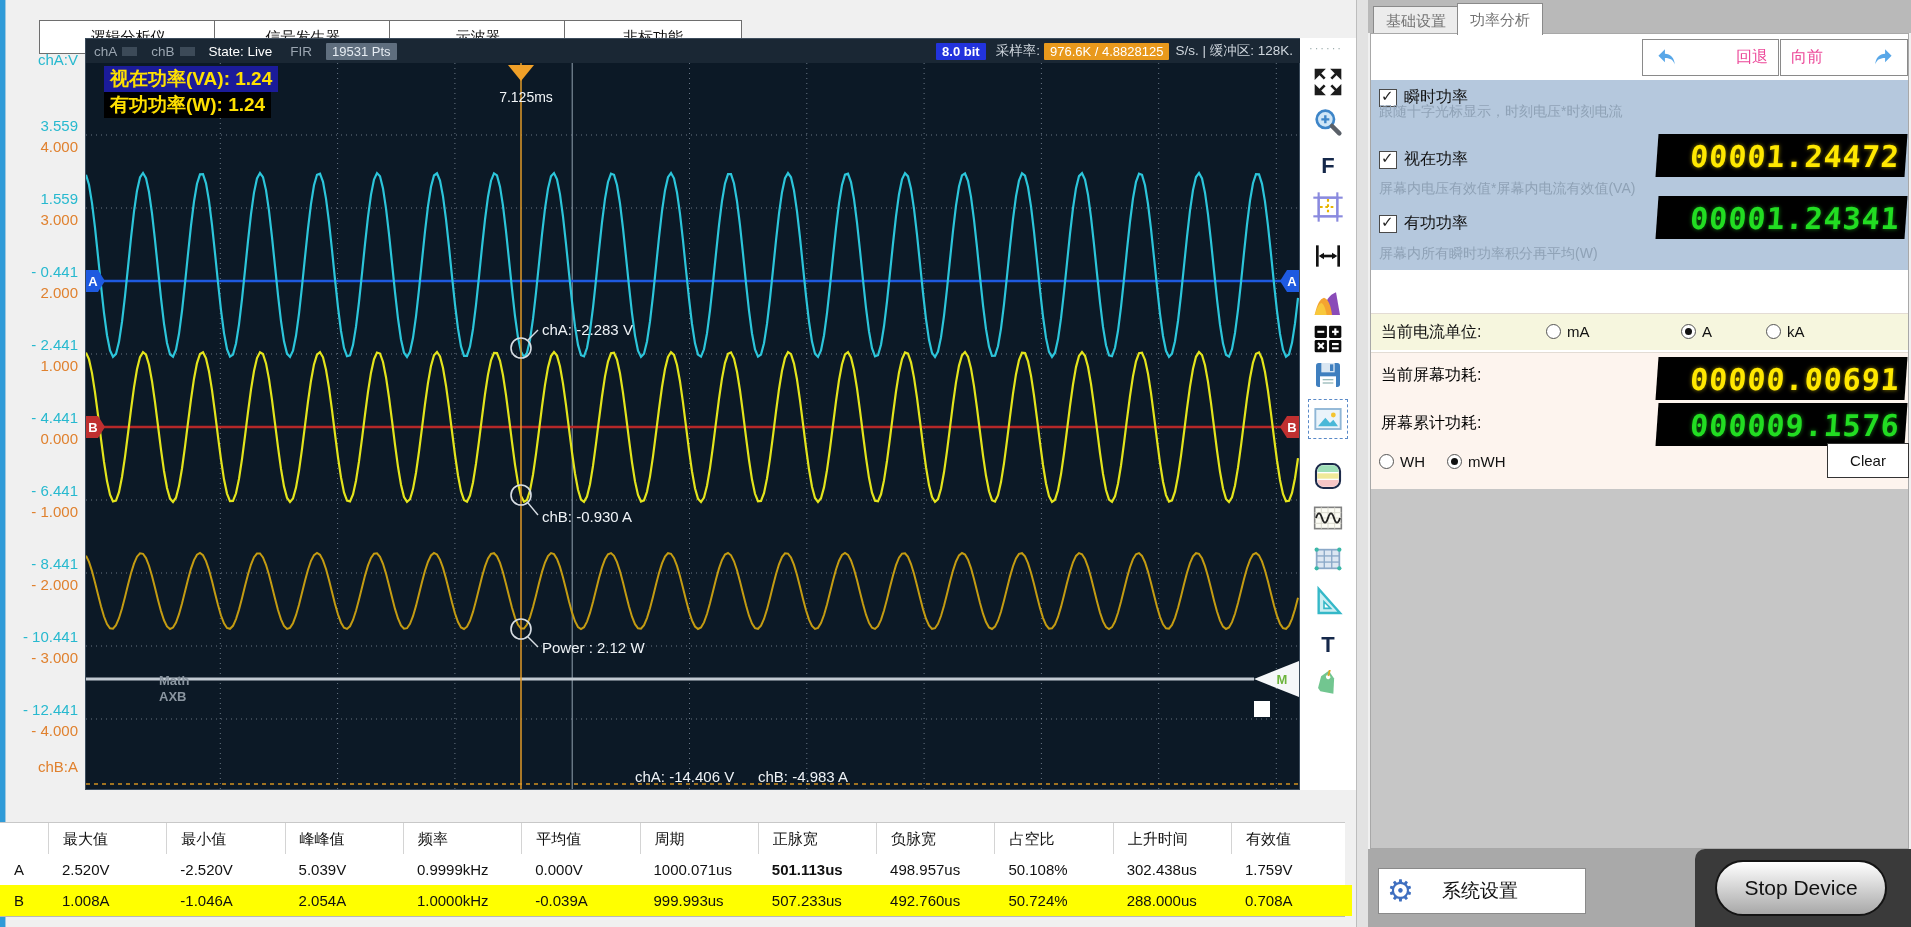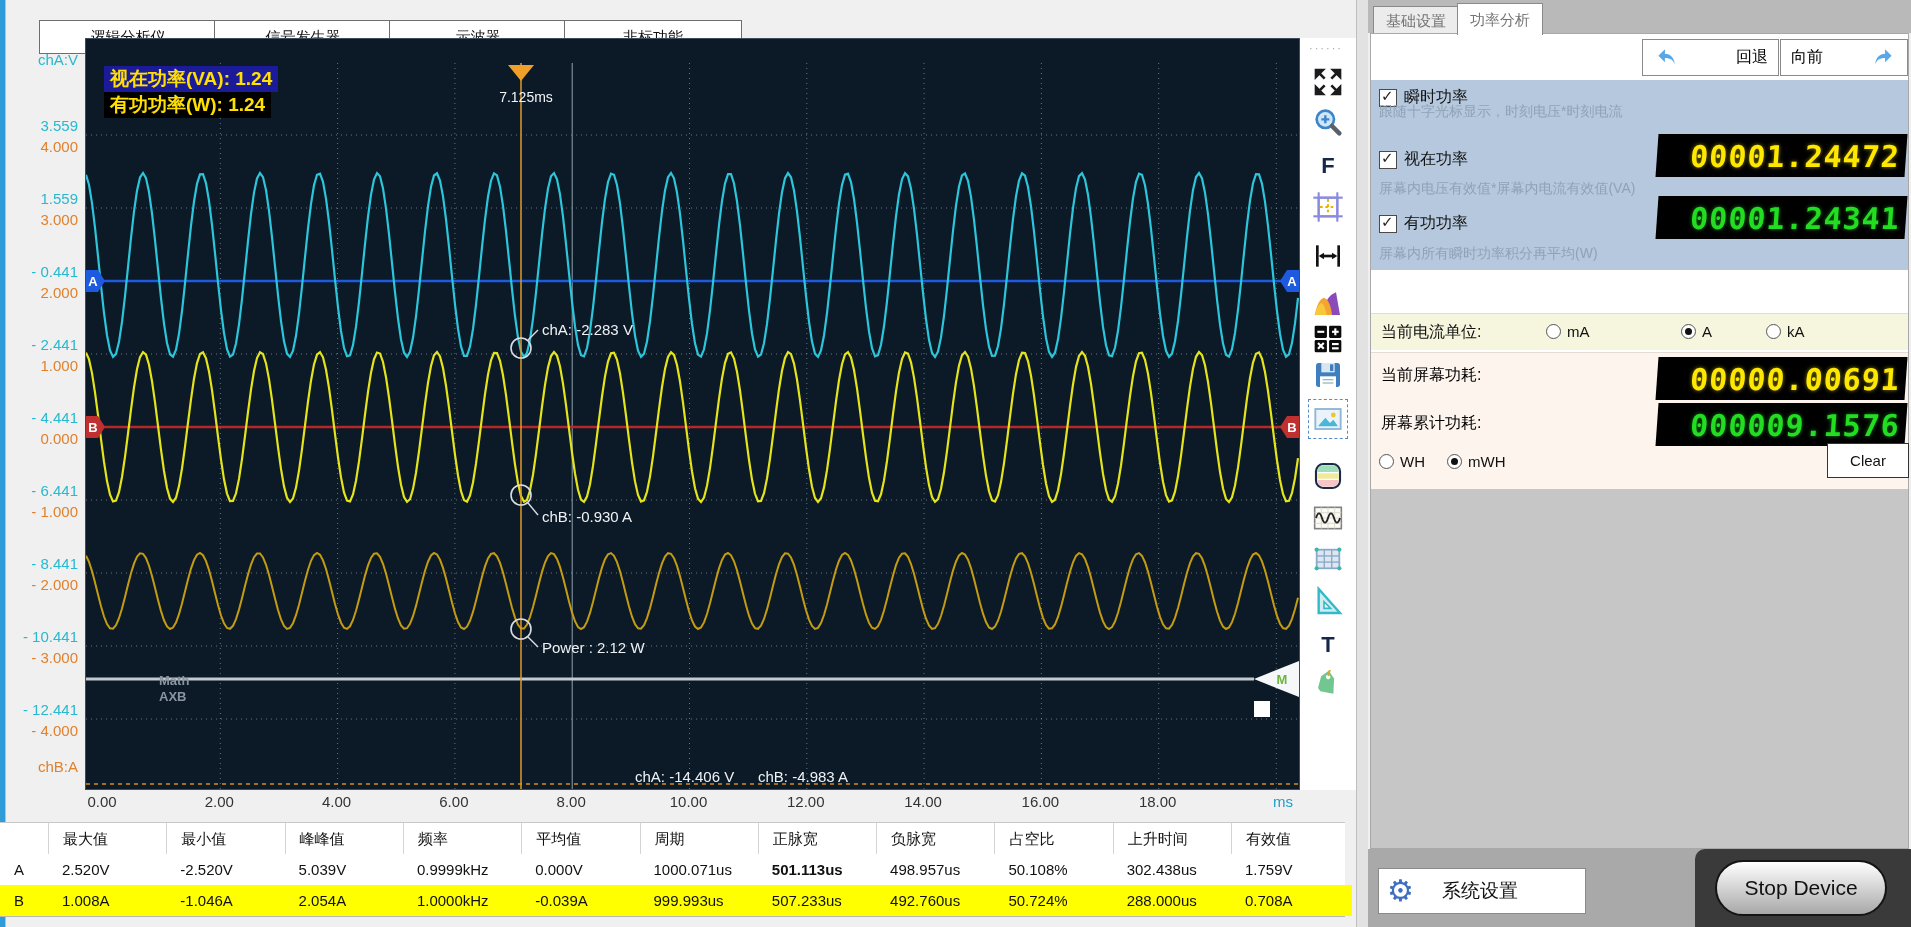--- a/index.html
+++ b/index.html
@@ -52,21 +52,21 @@
   .tbtn svg{width:32px;height:32px;}
   .tglyph{font-size:22px;font-weight:bold;color:#15284a;}
   
   #divider{left:1356px;top:0;width:12px;height:927px;background:#e2e2e2;border-left:1px solid #bdbdbd;}
   
   #rpanel{left:1368px;top:0;width:543px;height:927px;background:#f0f0f0;}
   #rtabstrip{position:absolute;left:0;top:0;width:543px;height:33px;background:#b9b9b9;}
   .rtab{position:absolute;top:6px;height:27px;line-height:27px;padding:0 12px;font-size:15px;background:#ececec;border:1px solid #8a8a8a;color:#737373;}
   .rtab.active{top:3px;height:31px;line-height:31px;background:#fff;border-bottom:none;z-index:2;}
   #rcontent{position:absolute;left:2px;top:33px;width:539px;height:816px;background:#fff;border:1px solid #a8a8a8;box-sizing:border-box;}
-  .navbtn{position:absolute;top:5px;height:37px;background:#fff;border:1px solid #8a8a8a;box-sizing:border-box;display:flex;align-items:center;justify-content:space-between;padding:11px 10px;font-size:16px;color:#000000;}
+  .navbtn{position:absolute;top:5px;height:37px;background:#fff;border:1px solid #8a8a8a;box-sizing:border-box;display:flex;align-items:center;justify-content:space-between;padding:11px 10px;font-size:16px;color:#ec4899;}
   #sec-power{position:absolute;left:0px;top:46px;width:537px;height:190px;background:#b5c8dd;}
   .cbrow{position:absolute;left:8px;display:flex;align-items:center;font-size:16px;color:#111;}
   .cbox{width:16px;height:16px;background:#fff;border:1px solid #4a4a4a;margin-right:7px;position:relative;}
   .cbox span{position:absolute;left:1px;top:-3px;font-size:15px;font-weight:bold;color:#222;}
   .desc{position:absolute;left:8px;font-size:14px;color:#8fa2b6;white-space:nowrap;}
   .seg{position:absolute;left:286px;width:249px;height:43px;background:#000;text-align:right;line-height:45px;
        font-family:"DejaVu Sans Mono",monospace;font-weight:bold;font-size:30px;letter-spacing:1px;padding-right:6px;box-sizing:border-box;transform:skewX(-4deg);}
   .seg-y{color:#ffe800;text-shadow:0 0 4px rgba(255,232,0,.55);}
   .seg-g{color:#22dd22;text-shadow:0 0 4px rgba(34,221,34,.55);}
   .unitrow{position:absolute;left:0;width:537px;height:37px;border-top:1px solid #e3dcd4;box-sizing:border-box;font-size:16px;color:#111;}
@@ -92,20 +92,34 @@
   <div class="abs" id="left-edge"></div>
 
   <div class="abs" id="top-tabs">
       <div class="tab" style="left: 15px;">逻辑分析仪</div>
       <div class="tab" style="left: 190px;">信号发生器</div>
       <div class="tab" style="left: 365px;">示波器</div>
       <div class="tab" style="left: 540px;">非标功能</div>
     </div>
 
   <div class="abs" id="scope">
+    <div id="scope-header">
+      <span class="dim" style="margin-left:8px">chA</span>
+        <span class="sw"></span>
+      <span class="dim">chB</span>
+        <span class="sw"></span>
+      <span style="color:#fff">State: Live</span>
+      <span class="dim gap">FIR</span>
+      <span class="badge badge-pts">19531 Pts</span>
+      <span style="flex:1"></span>
+      <span class="badge badge-bit">8.0 bit</span>
+      <span class="gap" style="margin-left:10px">采样率:</span>
+      <span class="badge badge-rate" style="margin-left:4px">976.6K / 4.8828125</span>
+      <span style="margin:0 8px 0 6px">S/s. | 缓冲区: 128K.</span>
+    </div>
 
     <div id="plot-wrap">
       <svg width="1213" height="726" viewBox="0 0 1213 726">
         <g id="grid">
             <line x1="0" y1="72" x2="1213" y2="72" stroke="rgba(195,210,225,0.5)" stroke-width="1" stroke-dasharray="1 4"></line>
             <line x1="0" y1="145" x2="1213" y2="145" stroke="rgba(195,210,225,0.5)" stroke-width="1" stroke-dasharray="1 4"></line>
             <line x1="0" y1="218" x2="1213" y2="218" stroke="rgba(195,210,225,0.5)" stroke-width="1" stroke-dasharray="1 4"></line>
             <line x1="0" y1="291" x2="1213" y2="291" stroke="rgba(195,210,225,0.5)" stroke-width="1" stroke-dasharray="1 4"></line>
             <line x1="0" y1="364" x2="1213" y2="364" stroke="rgba(195,210,225,0.5)" stroke-width="1" stroke-dasharray="1 4"></line>
             <line x1="0" y1="437" x2="1213" y2="437" stroke="rgba(195,210,225,0.5)" stroke-width="1" stroke-dasharray="1 4"></line>
@@ -183,33 +197,20 @@
       <div class="ax-cyan" style="top: 443px;">- 6.441</div>
       <div class="ax-orange" style="top: 464px;">- 1.000</div>
       <div class="ax-cyan" style="top: 516px;">- 8.441</div>
       <div class="ax-orange" style="top: 537px;">- 2.000</div>
       <div class="ax-cyan" style="top: 589px;">- 10.441</div>
       <div class="ax-orange" style="top: 610px;">- 3.000</div>
       <div class="ax-cyan" style="top: 662px;">- 12.441</div>
       <div class="ax-orange" style="top: 683px;">- 4.000</div>
     </div>
 
-  <div class="abs" id="time-axis">
-      <div style="left: 67px;">0.00</div>
-      <div style="left: 184.3px;">2.00</div>
-      <div style="left: 301.6px;">4.00</div>
-      <div style="left: 418.9px;">6.00</div>
-      <div style="left: 536.2px;">8.00</div>
-      <div style="left: 653.5px;">10.00</div>
-      <div style="left: 770.8px;">12.00</div>
-      <div style="left: 888.1px;">14.00</div>
-      <div style="left: 1005.4px;">16.00</div>
-      <div style="left: 1122.7px;">18.00</div>
-      <div class="unit" style="left: 1263px;">ms</div>
-    </div>
 
   <div class="abs" id="mtable">
       <div class="mrow mhead" style="top: 0px;">
         <div class="mlabel"></div>
         <div class="mcell" style="left: 48px; width: 118px;">最大值</div>
         <div class="mcell" style="left: 166.3px; width: 118px;">最小值</div>
         <div class="mcell" style="left: 284.6px; width: 118px;">峰峰值</div>
         <div class="mcell" style="left: 402.9px; width: 118px;">频率</div>
         <div class="mcell" style="left: 521.2px; width: 118px;">平均值</div>
         <div class="mcell" style="left: 639.5px; width: 118px;">周期</div>

